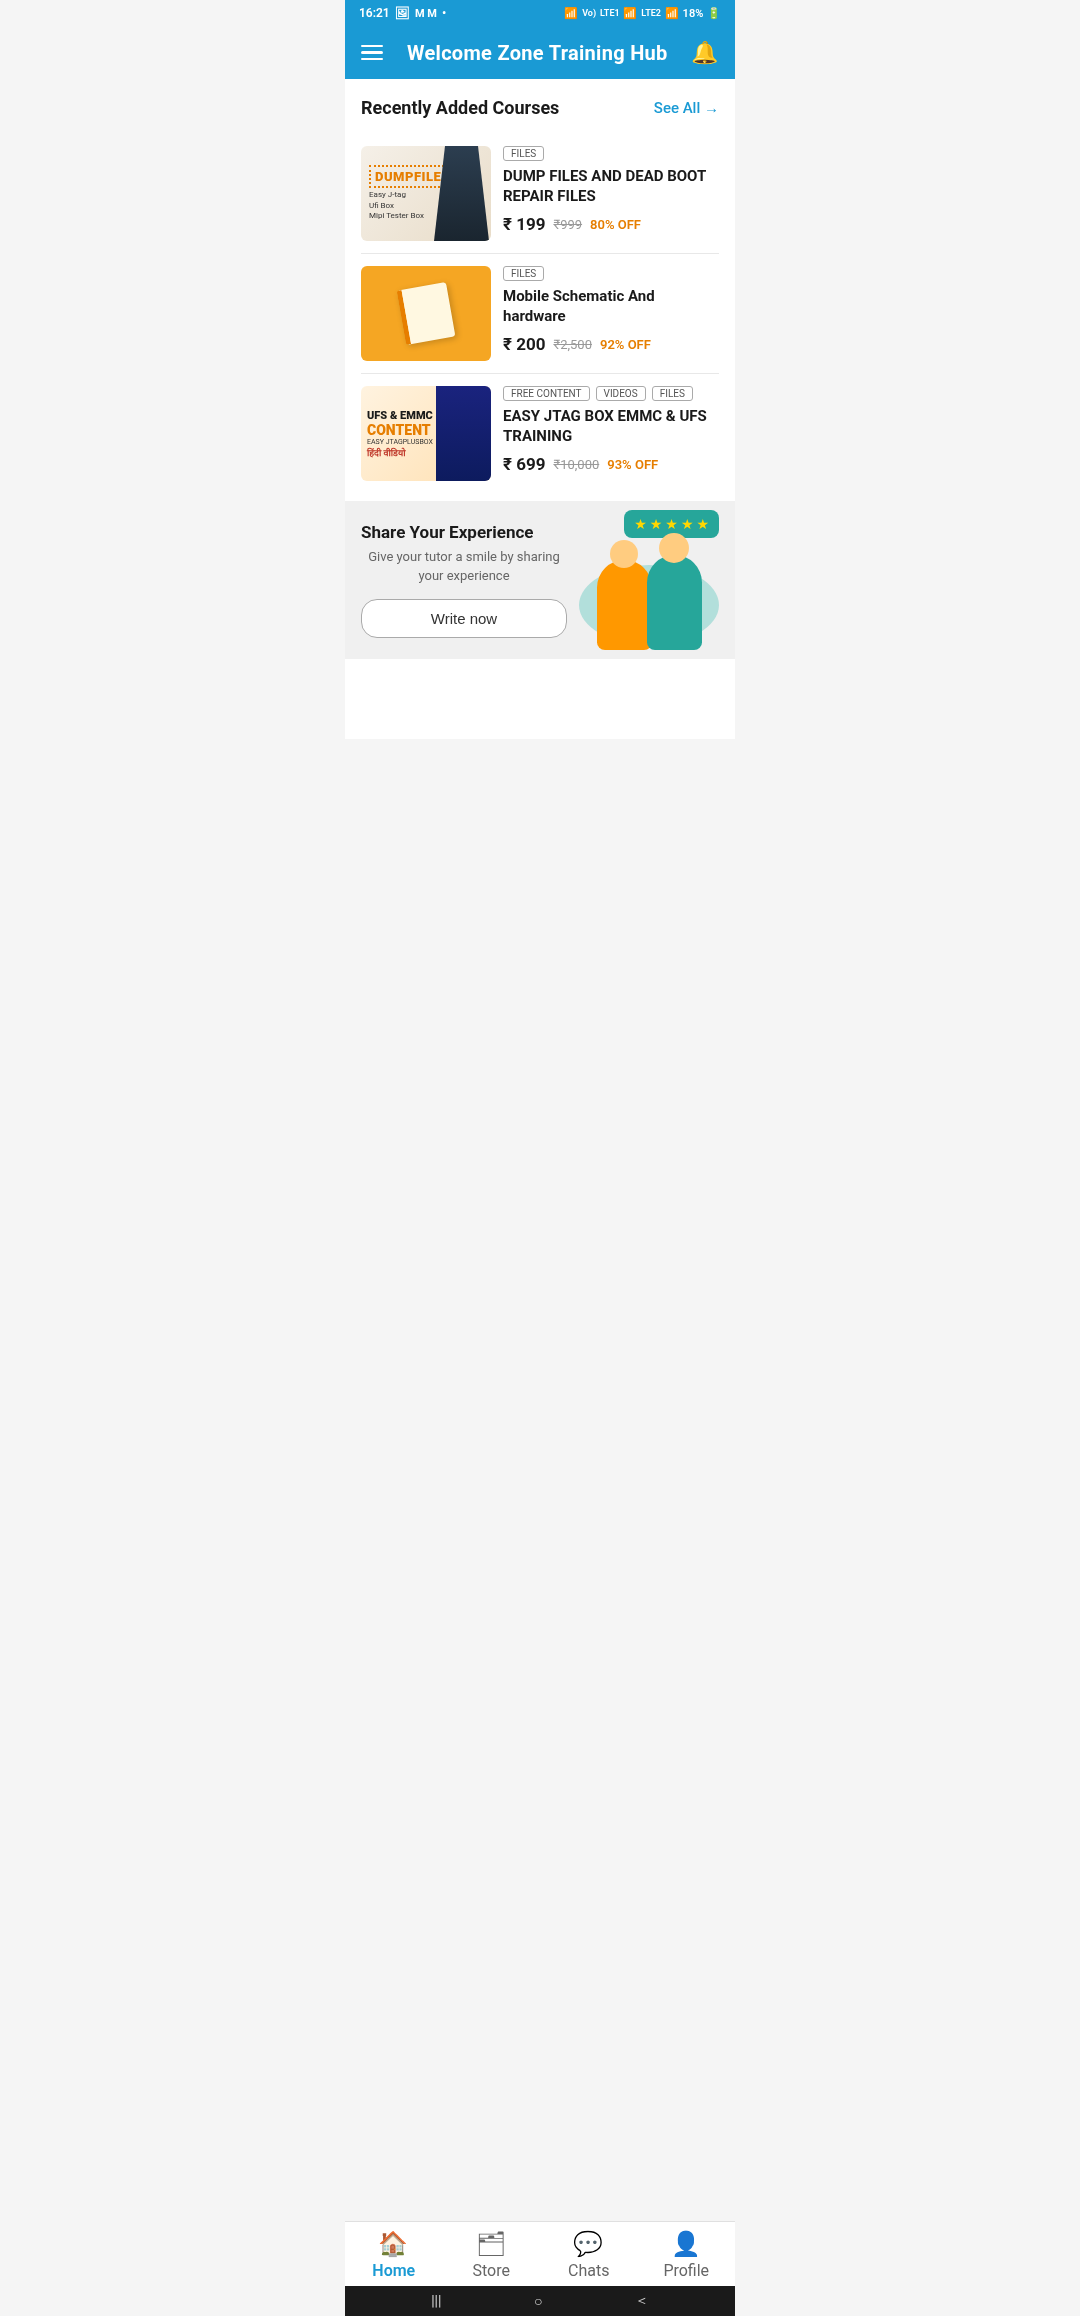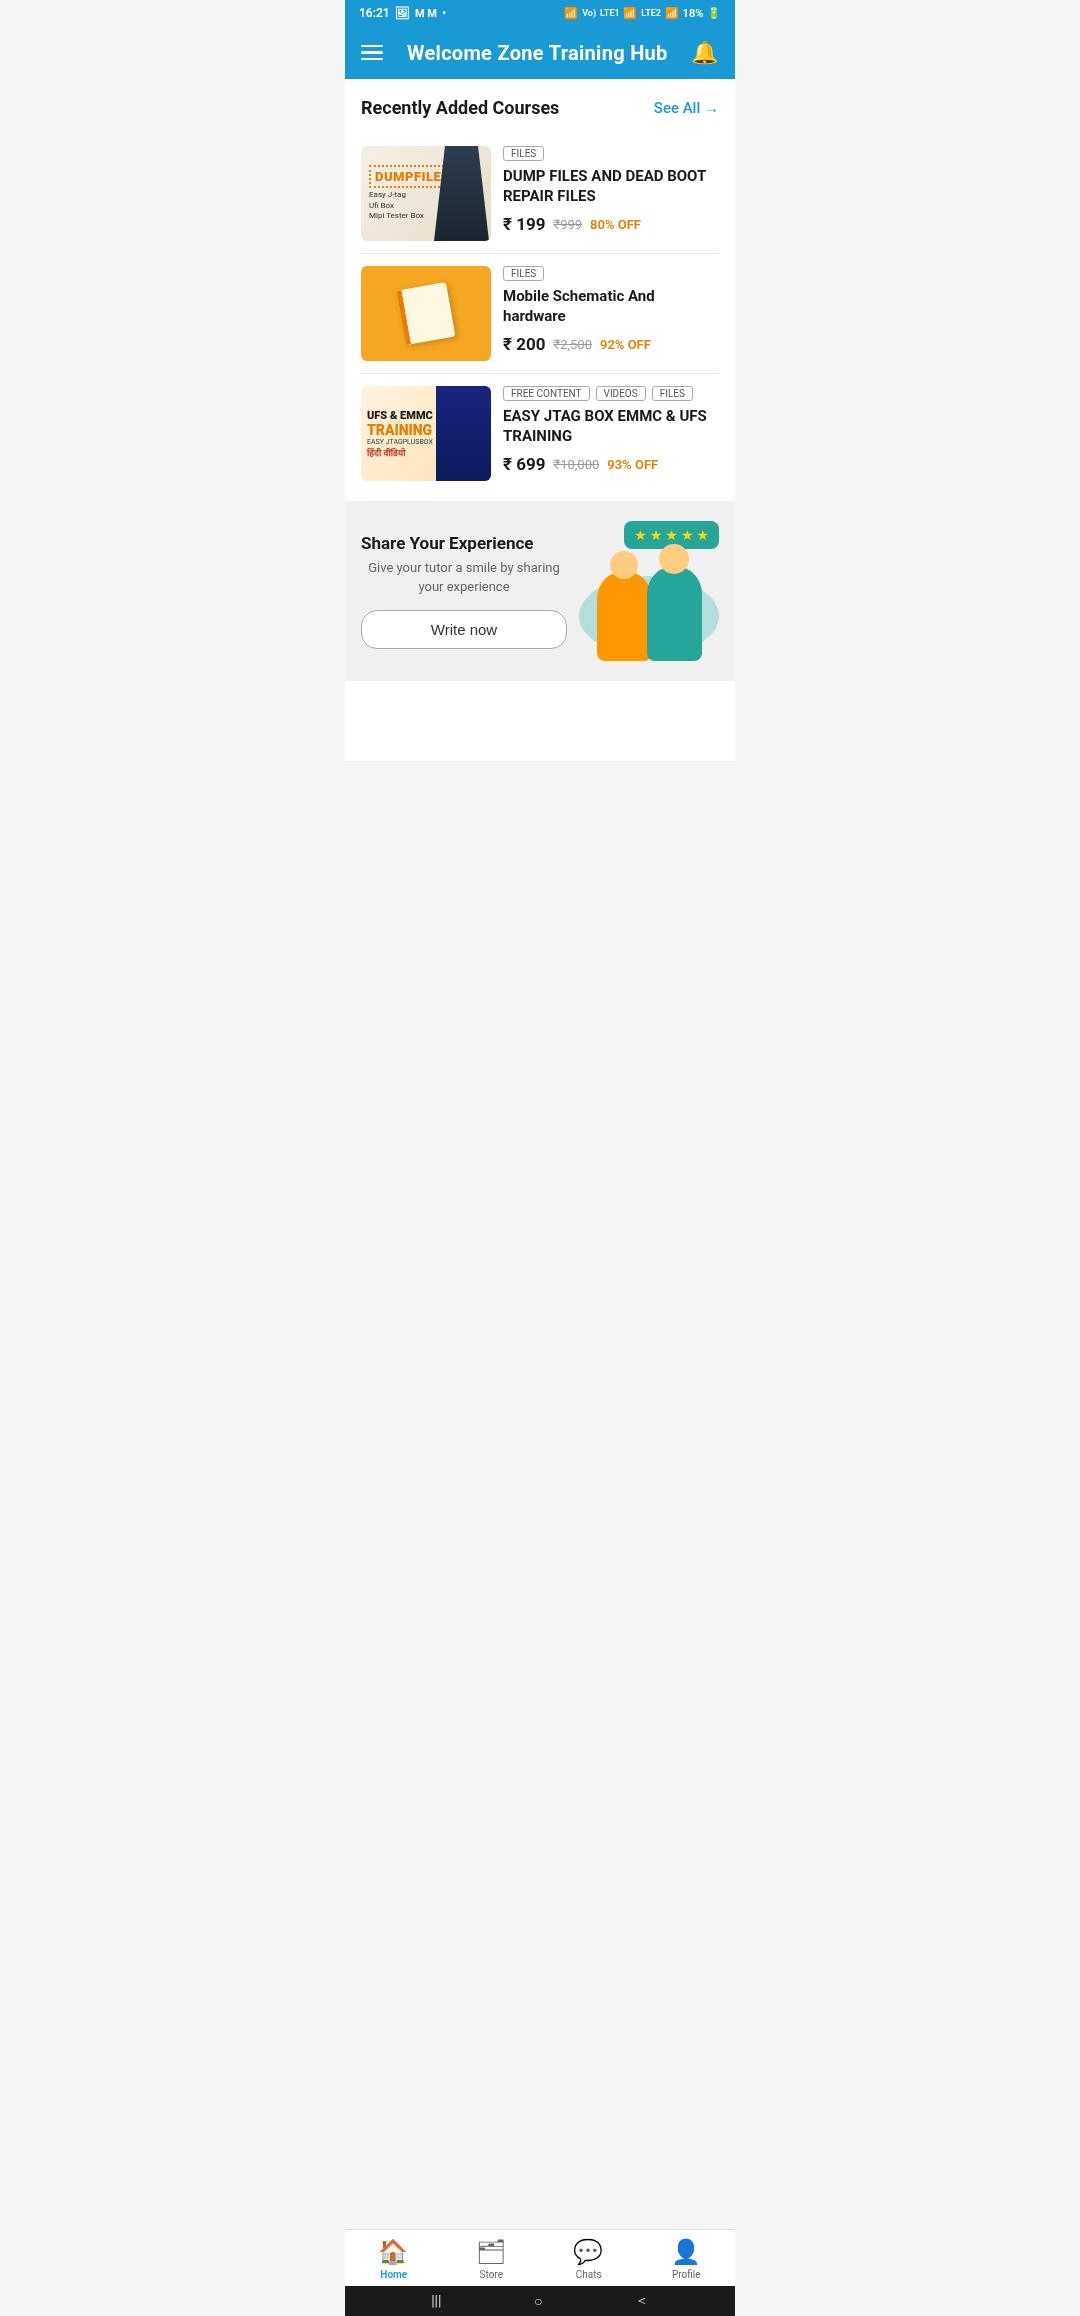--- a/index.html
+++ b/index.html
@@ -150,21 +150,21 @@
     .course-name { font-size: 15px; font-weight: 700; color: #1a1a1a; line-height: 1.3; margin-bottom: 8px; }
     .price-row { display: flex; align-items: center; gap: 8px; }
     .price-current { font-size: 17px; font-weight: 700; color: #1a1a1a; }
     .price-original { font-size: 13px; color: #999; text-decoration: line-through; }
     .price-discount { font-size: 13px; color: #e67e00; font-weight: 600; }
 
     
     .share-section {
       background: #f0f0f0;
       margin-top: 8px;
-      padding: 20px 16px;
+      padding: 9px 16px;
       display: flex;
       gap: 12px;
       align-items: center;
     }
     .share-left { flex: 1; }
     .share-title { font-size: 17px; font-weight: 700; color: #1a1a1a; margin-bottom: 6px; }
     .share-desc { font-size: 13px; color: #666; line-height: 1.4; margin-bottom: 14px; text-align: center; }
     .write-now-btn {
       border: 1.5px solid #aaa;
       background: white;
@@ -268,21 +268,21 @@
     }
     .nav-item {
       display: flex;
       flex-direction: column;
       align-items: center;
       gap: 3px;
       cursor: pointer;
       min-width: 80px;
     }
     .nav-icon { font-size: 24px; }
-    .nav-label { font-size: 10px; color: #666; }
+    .nav-label { font-size: 16px; color: #666; }
     .nav-item.active .nav-icon { color: #1a9ad4; }
     .nav-item.active .nav-label { color: #1a9ad4; font-weight: 600; }
 
     
     .android-nav {
       position: fixed;
       bottom: 0;
       left: 50%;
       transform: translateX(-50%);
       width: 390px;
@@ -368,21 +368,21 @@
           <span class="price-current">₹ 200</span>
           <span class="price-original">₹2,500</span>
           <span class="price-discount">92% OFF</span>
         </div>
       </div>
     </div>
 
     <div class="course-card">
       <div class="course-thumbnail thumb-3">
         <span class="ufs-text">UFS &amp; EMMC</span>
-        <span class="training-text">TRAINING</span>
+        <span class="training-text">CONTENT</span>
         <span class="easy-text">EASY JTAGPLUSBOX</span>
         <span class="hindi-text">हिंदी वीडियो</span>
         <div class="thumb-3-dark"></div>
       </div>
       <div class="course-info">
         <div class="course-tags">
           <span class="tag">FREE CONTENT</span>
           <span class="tag">VIDEOS</span>
           <span class="tag">FILES</span>
         </div>

